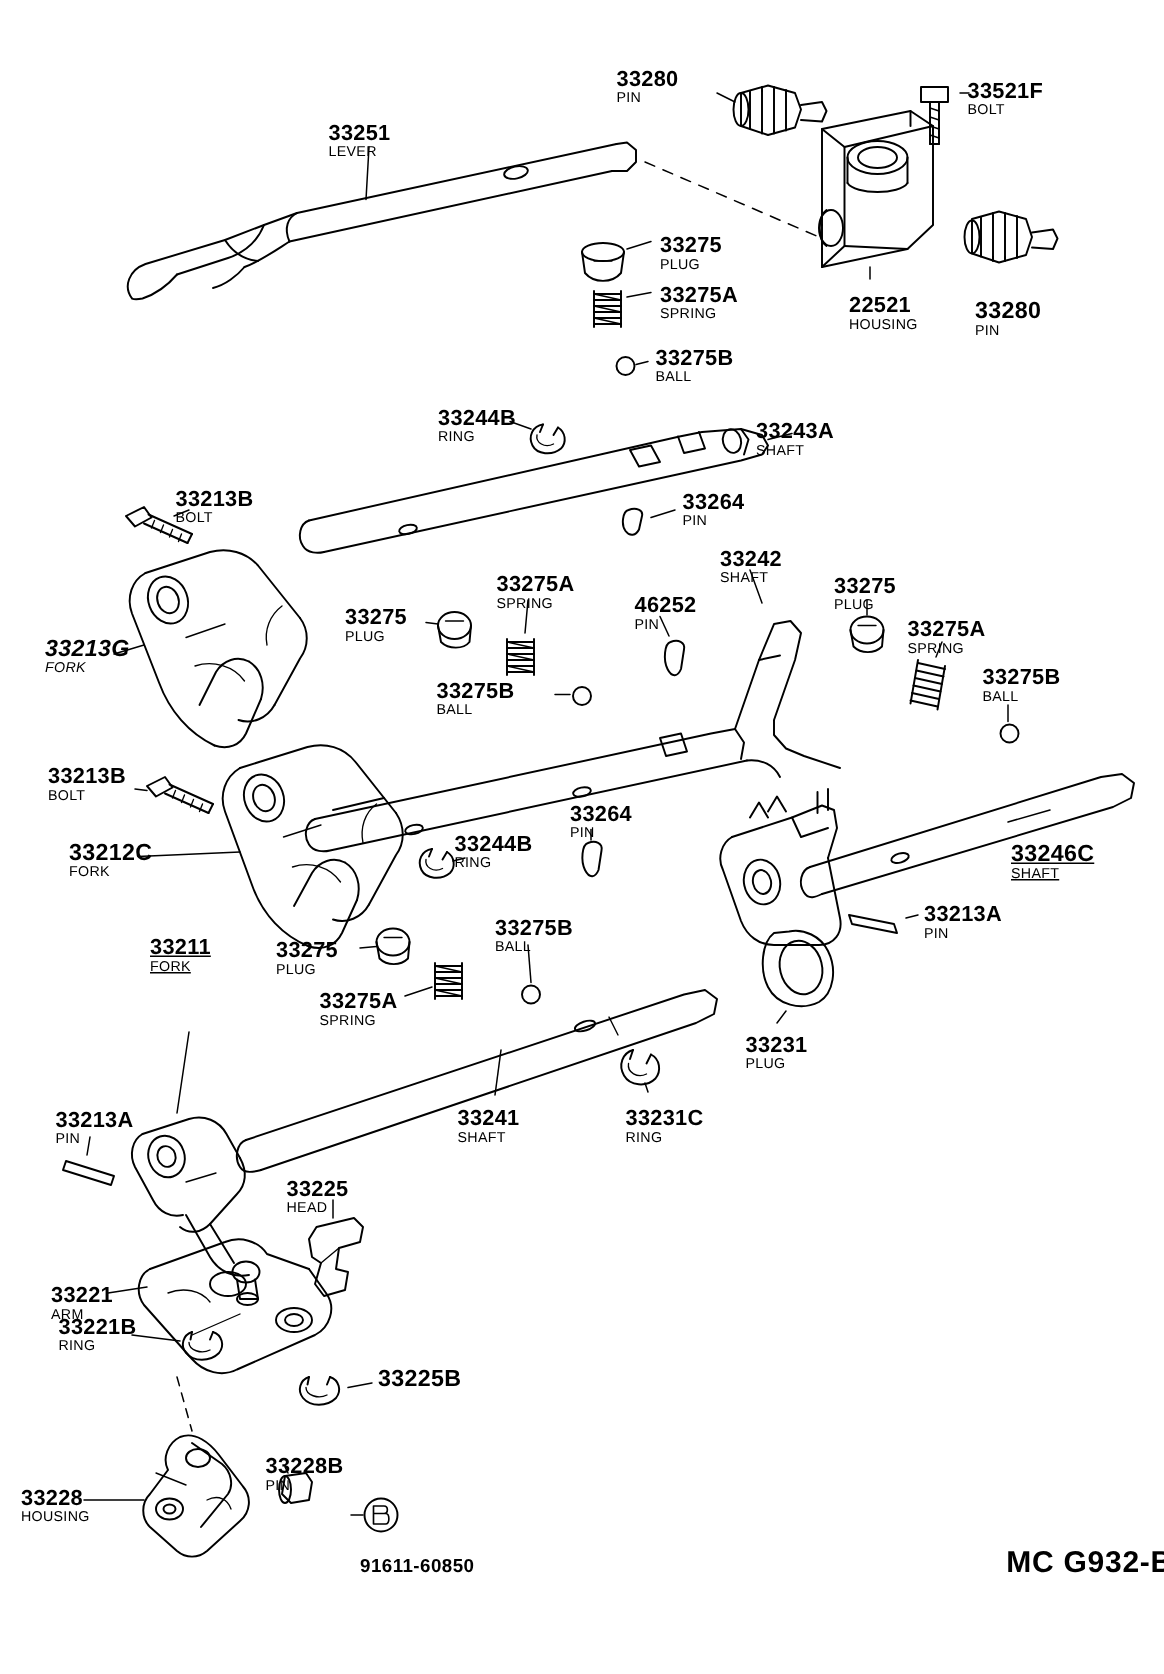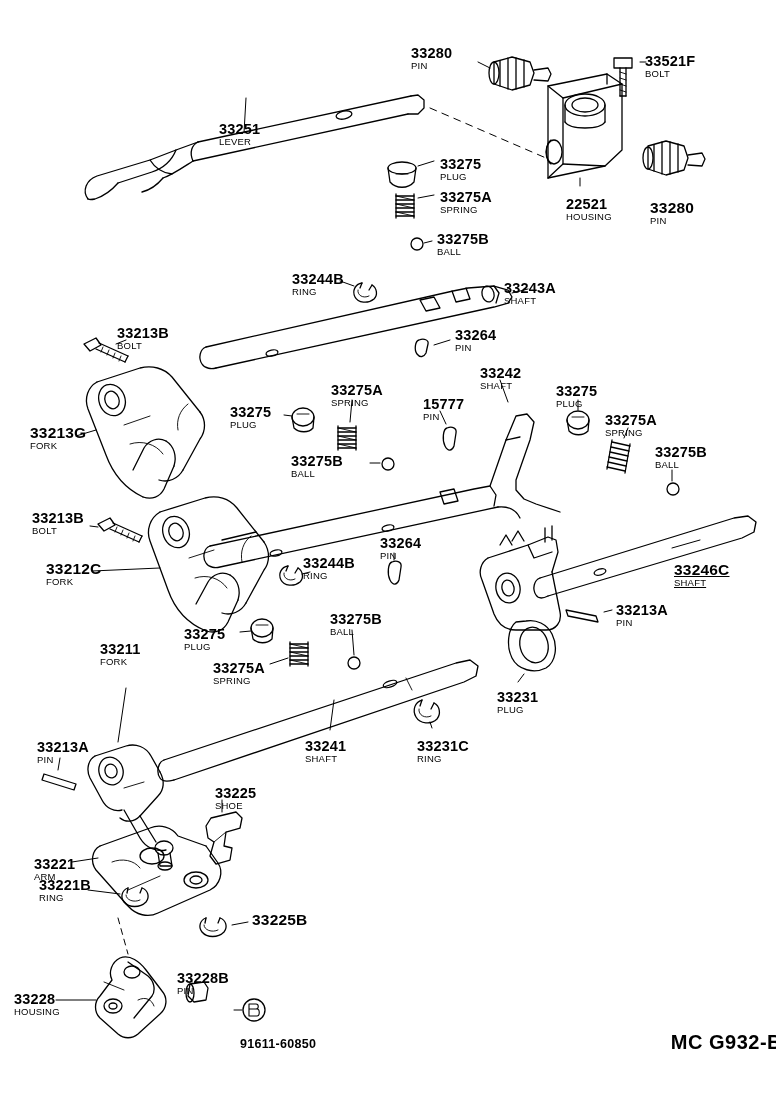--- a/index.html
+++ b/index.html
@@ -411,21 +411,21 @@
   </svg>
 
   <div class="lbl" style="left:411px; top:46px;">
     <span class="num">33280</span>
     <span class="sub">PIN</span>
   </div>
   <div class="lbl" style="left:645px; top:54px;">
     <span class="num">33521F</span>
     <span class="sub">BOLT</span>
   </div>
-  <div class="lbl" style="left:219px; top:82px;margin-top:40px;">
+  <div class="lbl" style="left:219px; top:82px;">
     <span class="num">33251</span>
     <span class="sub">LEVER</span>
   </div>
   <div class="lbl" style="left:440px; top:157px;">
     <span class="num">33275</span>
     <span class="sub">PLUG</span>
   </div>
   <div class="lbl" style="left:440px; top:190px;">
     <span class="num">33275A</span>
     <span class="sub">SPRING</span>
@@ -464,32 +464,32 @@
   </div>
   <div class="lbl" style="left:331px; top:383px;">
     <span class="num">33275A</span>
     <span class="sub">SPRING</span>
   </div>
   <div class="lbl" style="left:556px; top:384px;">
     <span class="num">33275</span>
     <span class="sub">PLUG</span>
   </div>
   <div class="lbl" style="left:423px; top:397px;">
-    <span class="num">15777</span>
+    <span class="num">46252</span>
     <span class="sub">PIN</span>
   </div>
   <div class="lbl" style="left:230px; top:405px;">
     <span class="num">33275</span>
     <span class="sub">PLUG</span>
   </div>
   <div class="lbl" style="left:605px; top:413px;">
     <span class="num">33275A</span>
     <span class="sub">SPRING</span>
   </div>
-  <div class="lbl big" style="left:30px; top:425px;">
+  <div class="lbl big" style="left:30px; top:425px;font-style:italic;">
     <span class="num">33213G</span>
     <span class="sub">FORK</span>
   </div>
   <div class="lbl" style="left:291px; top:454px;">
     <span class="num">33275B</span>
     <span class="sub">BALL</span>
   </div>
   <div class="lbl" style="left:655px; top:445px;">
     <span class="num">33275B</span>
     <span class="sub">BALL</span>
@@ -527,39 +527,39 @@
     <span class="sub">PLUG</span>
   </div>
   <div class="lbl" style="left:213px; top:661px;">
     <span class="num">33275A</span>
     <span class="sub">SPRING</span>
   </div>
   <div class="lbl" style="left:497px; top:690px;">
     <span class="num">33231</span>
     <span class="sub">PLUG</span>
   </div>
-  <div class="lbl" style="left:100px; top:642px;">
+  <div class="lbl" style="left:100px; top:625px;text-decoration:underline;">
     <span class="num">33211</span>
     <span class="sub">FORK</span>
   </div>
   <div class="lbl" style="left:37px; top:740px;">
     <span class="num">33213A</span>
     <span class="sub">PIN</span>
   </div>
   <div class="lbl" style="left:305px; top:739px;">
     <span class="num">33241</span>
     <span class="sub">SHAFT</span>
   </div>
   <div class="lbl" style="left:417px; top:739px;">
     <span class="num">33231C</span>
     <span class="sub">RING</span>
   </div>
-  <div class="lbl" style="left:215px; top:786px;">
+  <div class="lbl" style="left:191px; top:786px;">
     <span class="num">33225</span>
-    <span class="sub">SHOE</span>
+    <span class="sub">HEAD</span>
   </div>
   <div class="lbl" style="left:34px; top:857px;">
     <span class="num">33221</span>
     <span class="sub">ARM</span>
   </div>
   <div class="lbl" style="left:39px; top:878px;">
     <span class="num">33221B</span>
     <span class="sub">RING</span>
   </div>
   <div class="lbl big" style="left:252px; top:912px;">

